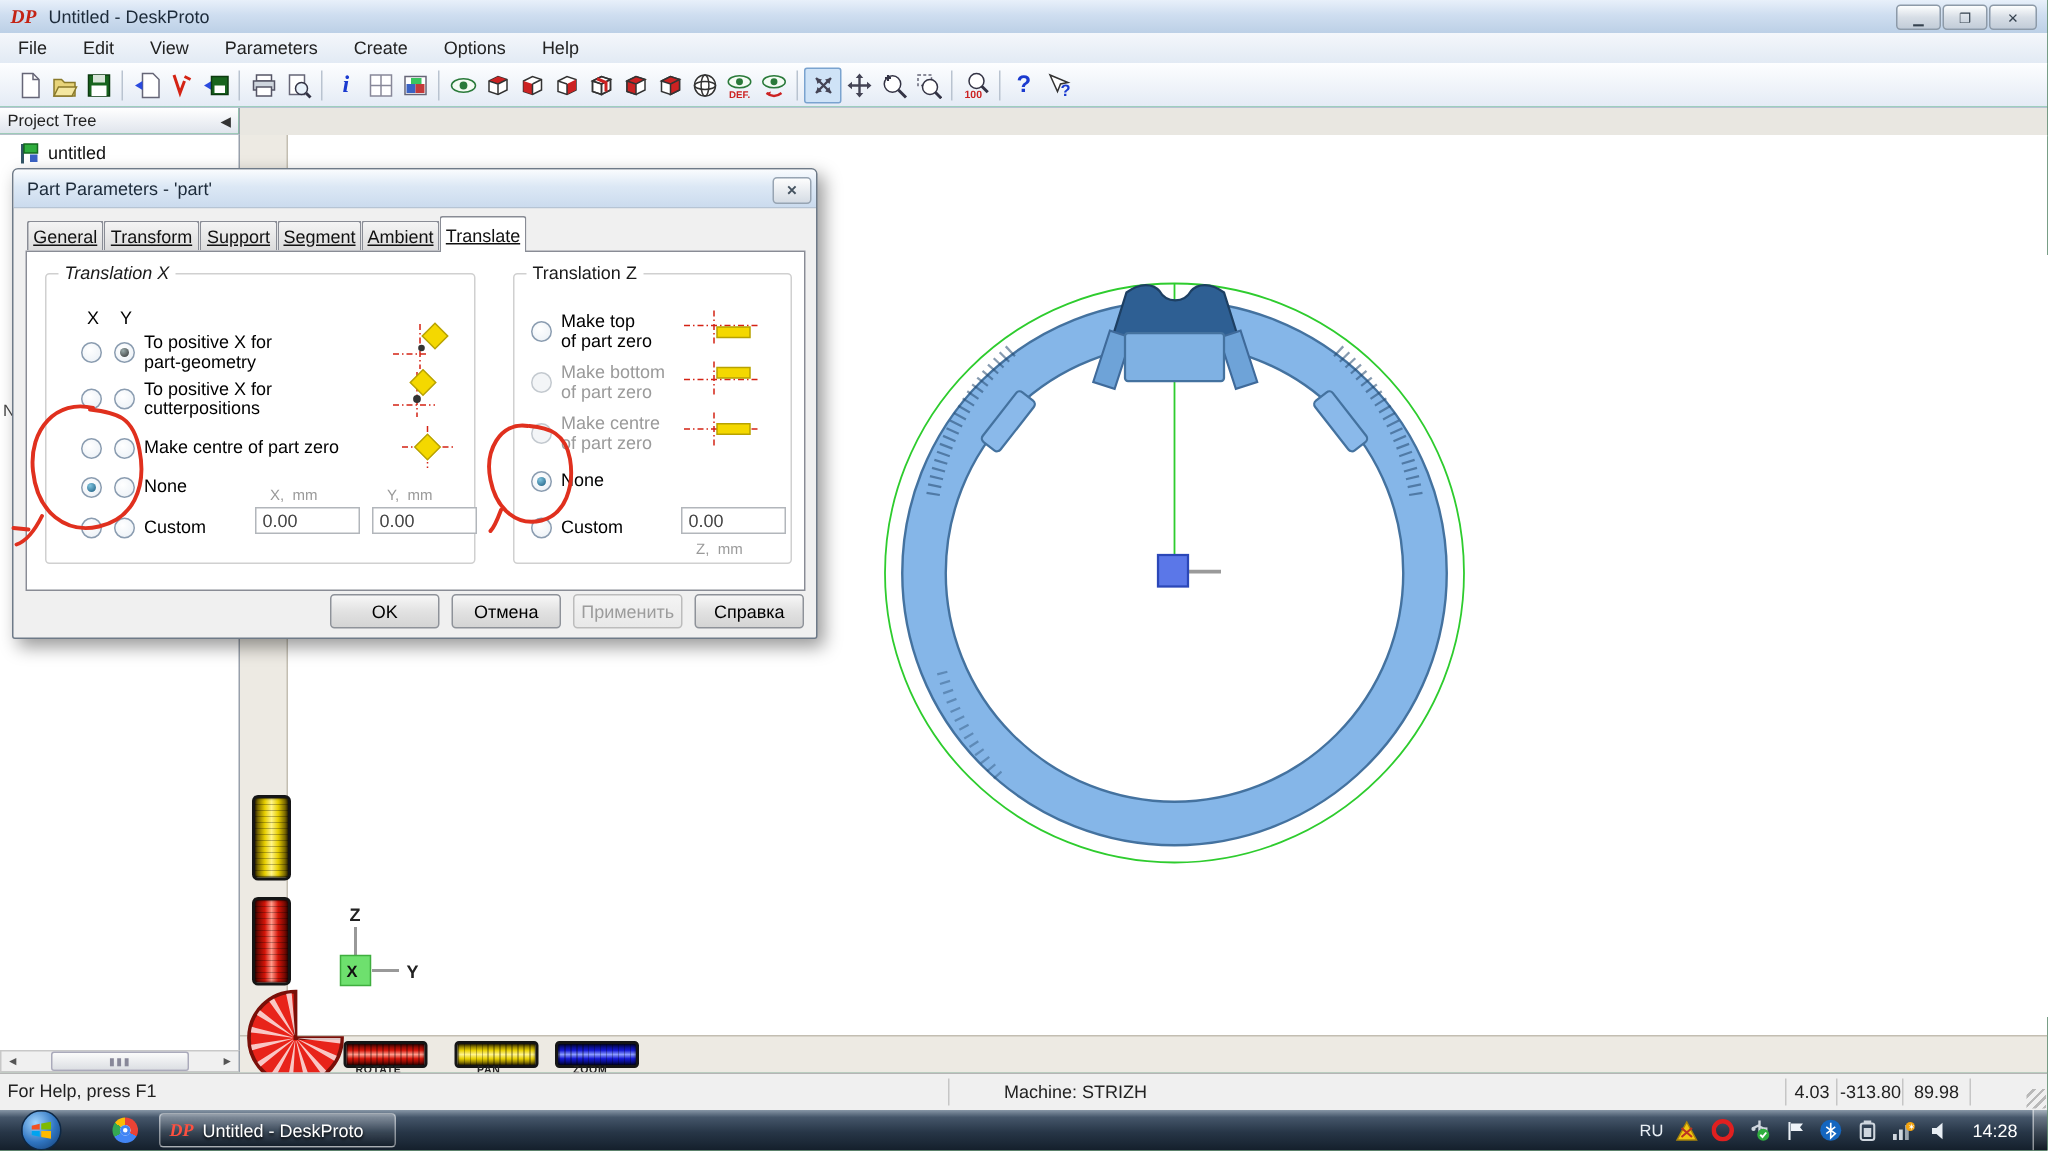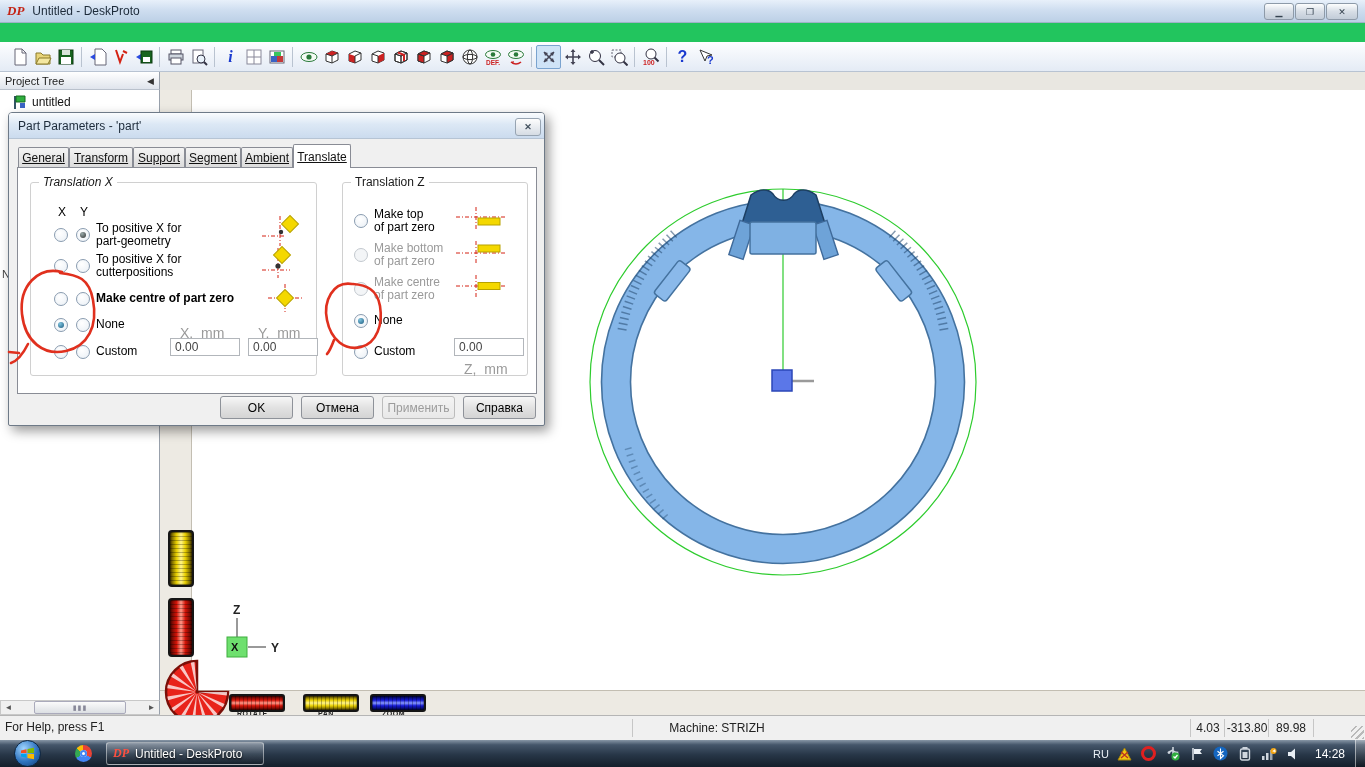--- a/index.html
+++ b/index.html
@@ -85,21 +85,21 @@
   .grp{position:absolute;border:1px solid #d0d0d0;border-radius:3px;}
   .grp-lbl{position:absolute;top:-8px;left:8px;background:#fff;padding:0 4px;font-size:12px;color:#1a1a1a;}
   .rdo{position:absolute;width:12px;height:12px;border-radius:50%;border:1px solid #8a9cb0;
     background:radial-gradient(circle at 40% 35%,#ffffff,#e9eff5);box-sizing:content-box;}
   .rdo.sel::after{content:"";position:absolute;left:3px;top:3px;width:6px;height:6px;border-radius:50%;
     background:radial-gradient(circle at 35% 30%,#7fc4df,#1b5a7e);}
   .rdo.sel.dark::after{background:radial-gradient(circle at 35% 30%,#9aa,#333);}
   .rdo.dis{border-color:#c3c9cf;background:#f3f5f7;}
   .dlbl{position:absolute;font-size:12px;color:#000;white-space:pre;line-height:13px;}
   .dlbl.dis{color:#9a9a9a;}
-  .fldlbl{position:absolute;font-size:14px;color:#9a9a9a;white-space:pre;}
+  .fldlbl{position:absolute;font-size:10px;color:#9a9a9a;white-space:pre;}
   .fld{position:absolute;width:60px;height:16px;border:1px solid #b2b6bb;background:#fff;
     font-family:"Liberation Sans",sans-serif;font-size:12px;color:#444;padding:0 4px;}
   .dbtn{position:absolute;width:71px;height:21px;border:1px solid #8e9299;border-radius:3px;
     background:linear-gradient(180deg,#f7f7f7,#e2e2e2 50%,#d4d4d4);
     font-size:12px;color:#000;display:flex;align-items:center;justify-content:center;}
   .dbtn.dis{color:#9c9c9c;border-color:#bcbcbc;background:linear-gradient(180deg,#f4f4f4,#e8e8e8);}
   .dicon{position:absolute;}
 
   
   #statusbar{left:0;top:715px;width:1365px;height:25px;background:#f0f0f0;border-top:1px solid #b5b5b5;
@@ -139,20 +139,29 @@
 <div id="app">
 
   <div id="titlebar" class="abs">
     <span id="dp-logo">DP</span>
     <span id="win-title">Untitled - DeskProto</span>
   </div>
   <div class="winbtn" style="left:1264px;">▁</div>
   <div class="winbtn" style="left:1295px;">❐</div>
   <div class="winbtn" style="left:1326px;width:30px;">✕</div>
 
+  <div id="menubar" class="abs">
+    <span>File</span>
+    <span>Edit</span>
+    <span>View</span>
+    <span>Parameters</span>
+    <span>Create</span>
+    <span>Options</span>
+    <span>Help</span>
+  </div>
 
   <div id="toolbar" class="abs">
     <div class="tbi">
         <svg viewBox="0 0 18 18">
           <path d="M4 1h7l4 4v12H4z" fill="#fff" stroke="#667"></path>
           <path d="M11 1v4h4" fill="none" stroke="#667"></path>
         </svg>
       </div>
     <div class="tbi">
         <svg viewBox="0 0 18 18">
@@ -451,21 +460,21 @@
       <span class="dlbl" style="left:78px;top:54px;">To positive X for</span>
       <span class="dlbl" style="left:78px;top:67px;">part-geometry</span>
 
       <div class="rdo" style="left:36px;top:91px;"></div>
       <div class="rdo" style="left:58px;top:91px;"></div>
       <span class="dlbl" style="left:78px;top:85px;">To positive X for</span>
       <span class="dlbl" style="left:78px;top:98px;">cutterpositions</span>
 
       <div class="rdo" style="left:36px;top:124px;"></div>
       <div class="rdo" style="left:58px;top:124px;"></div>
-      <span class="dlbl" style="left:78px;top:124px;font-weight:bold;">Make centre of part zero</span>
+      <span class="dlbl" style="left:78px;top:124px;">Make centre of part zero</span>
 
       <div class="rdo sel" style="left:36px;top:150px;"></div>
       <div class="rdo" style="left:58px;top:150px;"></div>
       <span class="dlbl" style="left:78px;top:150px;">None</span>
 
       <div class="rdo" style="left:36px;top:177px;"></div>
       <div class="rdo" style="left:58px;top:177px;"></div>
       <span class="dlbl" style="left:78px;top:177px;">Custom</span>
 
       <span class="fldlbl" style="left:162px;top:157px;">X,  mm</span>

